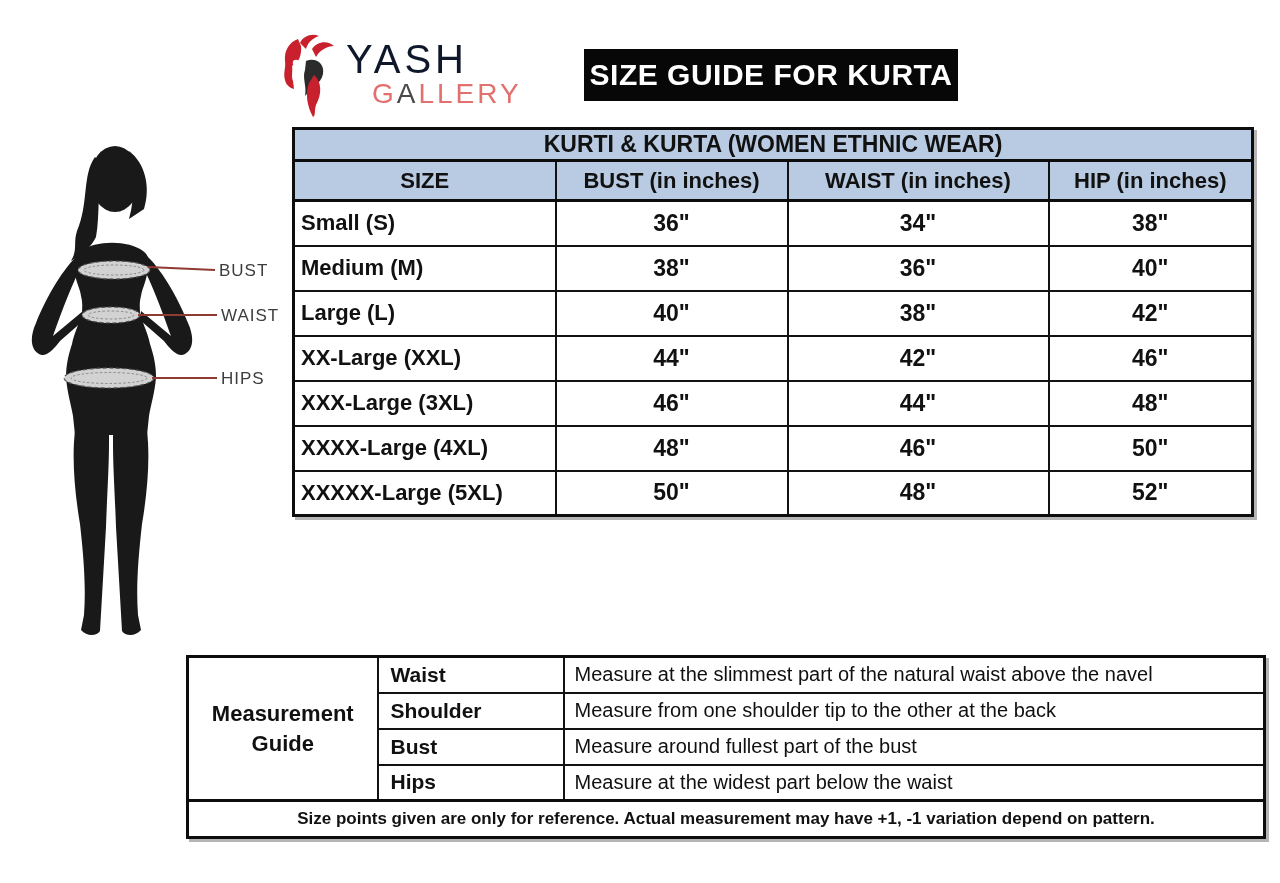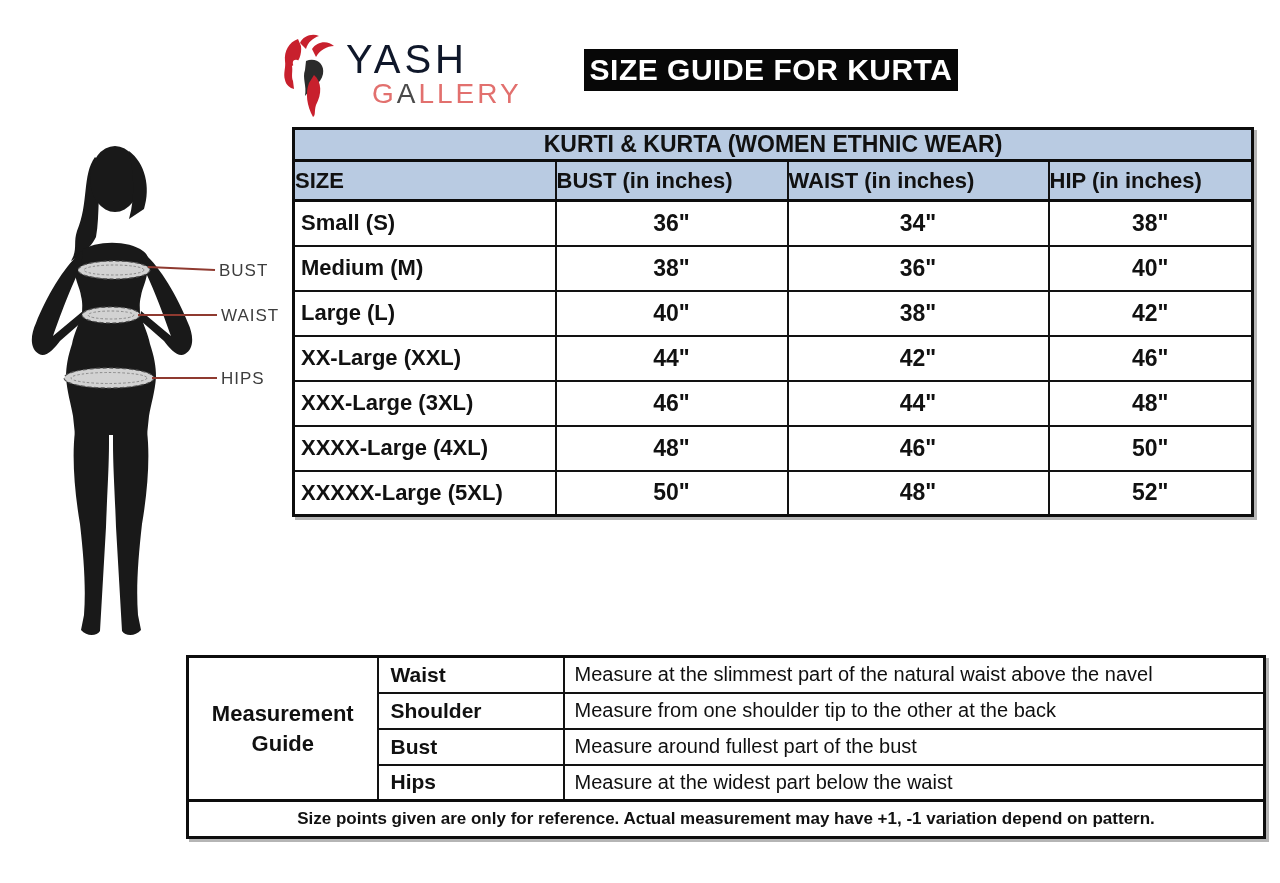--- a/index.html
+++ b/index.html
@@ -18,21 +18,21 @@
   .logo-brand {
     font-size: 40px; font-weight: normal; letter-spacing: 4px;
     color: #0f172a; line-height: 40px;
   }
   .logo-sub { margin-left: 26px; margin-top: 4px; font-size: 28px; letter-spacing: 3px; line-height: 22px; }
   .logo-sub .g-red { color: #e2706e; }
   .logo-sub .g-dark { color: #4a4a4a; }
 
   
   .title-bar {
-    position: absolute; left: 584px; top: 49px; width: 374px; height: 42px;
+    position: absolute; left: 584px; top: 49px; width: 374px; height: 52px;
     background: #070707; color: #ffffff;
     display: flex; align-items: center; justify-content: center;
     font-size: 30px; font-weight: bold; letter-spacing: 0.5px;
     white-space: nowrap;
   }
 
   
   .figure-wrap { position: absolute; left: 25px; top: 143px; width: 260px; height: 500px; }
   .figure-wrap svg { width: 100%; height: 100%; display: block; }
   .figure-label { font-family: "Liberation Sans", sans-serif; font-size: 17px; fill: #3d3d3d; letter-spacing: 1px; }
@@ -49,21 +49,21 @@
   .size-table {
     position: absolute; left: 292px; top: 127px; width: 959px;
     border: 3px solid #0d0d0d;
     box-shadow: 3px 3px 0 rgba(90,90,90,0.45);
   }
   .size-table .t-title {
     background: #b9cbe2; height: 32px; text-align: center;
     font-size: 23px; font-weight: bold; border-bottom: 3px solid #0d0d0d;
   }
   .size-table th {
-    background: #b9cbe2; height: 40px; text-align: left;
+    background: #b9cbe2; height: 40px; text-align: center;
     font-size: 22px; font-weight: bold; border-bottom: 3px solid #0d0d0d;
   }
   .size-table td { height: 45px; font-size: 23px; font-weight: bold; }
   .size-table td.size-name { text-align: left; padding-left: 6px; font-size: 22px; }
   .size-table td.num { text-align: center; }
   .size-table .t-note {
     background: #b9cbe2; height: 50px; text-align: center;
     font-size: 24px; font-weight: bold; border-top: 3px solid #0d0d0d;
   }
 

